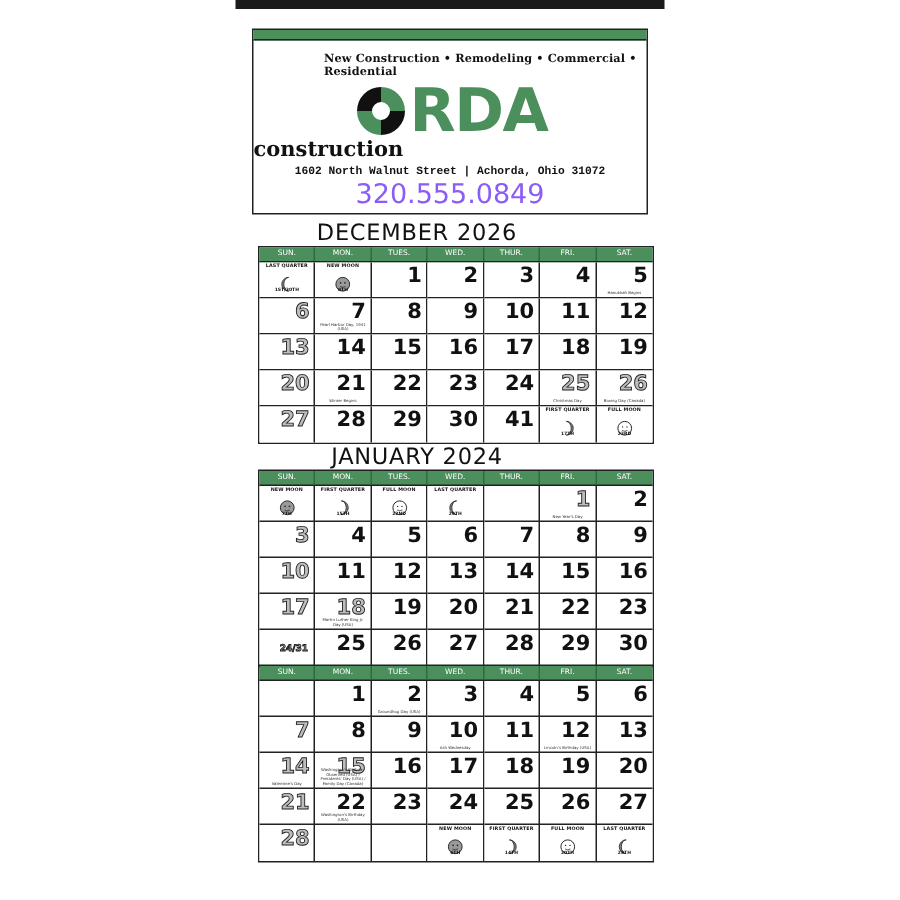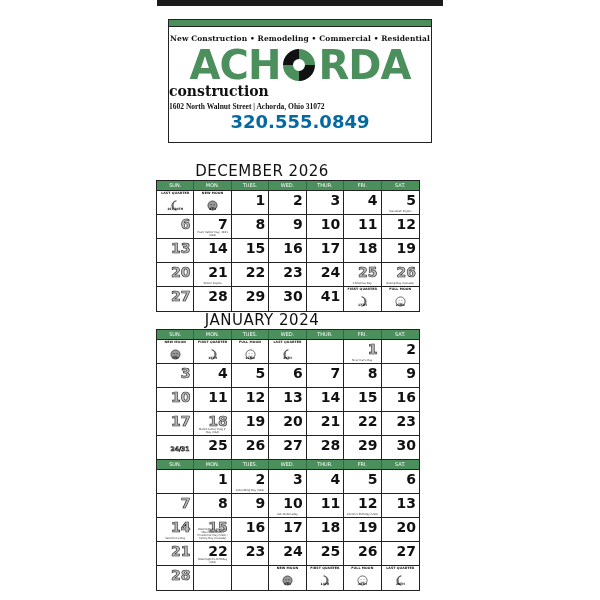--- a/index.html
+++ b/index.html
@@ -1,28 +1,28 @@
 <!DOCTYPE html>
 <html><head>
 <meta charset="utf-8">
 <style>
   html, body { margin:0; padding:0; background:#ffffff; }
   body { width:600px; height:600px; position:relative; overflow:hidden; font-family:"DejaVu Sans", sans-serif; }
   .topbar { position:absolute; left:157px; top:0; width:286px; height:6px; background:#1b1b1b; }
   .adbox { position:absolute; left:168px; top:19px; width:264px; height:124px; border:1.5px solid #222; background:#fff; box-sizing:border-box; }
   .adbox .stripe { height:6px; background:#4a8f5c; border-bottom:1px solid #222; }
-  .tagline { text-align:center; font-family:"DejaVu Serif", serif; font-weight:bold; font-size:7.5px; color:#111; margin-top:7px; letter-spacing:0.1px; }
+  .tagline { text-align:left; font-family:"DejaVu Serif", serif; font-weight:bold; font-size:7.5px; color:#111; margin-top:7px; letter-spacing:0.1px;margin-left:47px; }
   .logo { display:flex; justify-content:center; align-items:center; margin-top:2px; height:40px; }
   .logo .lt { font-family:"DejaVu Sans", sans-serif; font-weight:bold; font-size:40px; color:#4a8f5c; letter-spacing:-1px; line-height:40px; }
   .logo svg { width:36px; height:36px; margin:0 1px; }
   .subname { text-align:left; font-family:"DejaVu Serif", serif; font-weight:bold; font-size:14px; color:#111; margin-top:-2px; line-height:16px; }
-  .address { font-family:Liberation Serif, serif; font-weight:bold; font-size:7.5px; color:#111; margin-top:3px; }
-  .phone { text-align:center; font-family:"DejaVu Sans", sans-serif; font-weight:bold; font-size:18px; color:#0369a1; line-height:20px; margin-top:1px; }
-
-  .month { position:absolute; left:156px; width:212px;margin-top:16px; }
+  .address { text-align:center; font-family:Liberation Mono, monospace; font-weight:bold; font-size:7.5px; color:#111; margin-top:3px; }
+  .phone { text-align:center; font-family:"DejaVu Sans", sans-serif; font-weight:normal; font-size:18px; color:#8b5cf6; line-height:20px; margin-top:1px; }
+
+  .month { position:absolute; left:172px; width:212px; }
   .month .title { text-align:center; font-family:"DejaVu Sans", sans-serif; font-size:15px; letter-spacing:0.5px; color:#111; height:17px; line-height:17px; }
   .grid { border:1.5px solid #222; box-sizing:border-box; width:264px; }
   .dow { display:grid; grid-template-columns:repeat(7,1fr); background:#4a8f5c; height:9px; border-bottom:1px solid #222; }
   .dow span { font-size:5px; color:#fff; text-align:center; line-height:9px; border-right:1px solid #2f6b40; }
   .dow span:last-child { border-right:none; }
   .weeks { display:grid; grid-template-columns:repeat(7,1fr); }
   .cell { position:relative; border-right:1px solid #222; border-bottom:1px solid #222; box-sizing:border-box; height:24px; background:#fff; }
   .cell:nth-child(7n) { border-right:none; }
   .cell.last { border-bottom:none; }
   .num { position:absolute; right:3px; top:1px; font-family:"DejaVu Sans", sans-serif; font-weight:bold; font-size:14px; color:#111; line-height:16px; }
@@ -36,21 +36,20 @@
 </style>
 </head>
 <body>
 
 <div class="topbar"></div>
 
 <div class="adbox">
   <div class="stripe"></div>
   <div class="tagline">New Construction • Remodeling • Commercial • Residential</div>
   <div class="logo">
-    <span class="lt">ACH</span>
     <svg viewBox="0 0 36 36">
       <path d="M18 2 A16 16 0 0 1 34 18 L24 18 A6 6 0 0 0 18 12 Z" fill="#4a8f5c"></path>
       <path d="M34 18 A16 16 0 0 1 18 34 L18 24 A6 6 0 0 0 24 18 Z" fill="#111"></path>
       <path d="M18 34 A16 16 0 0 1 2 18 L12 18 A6 6 0 0 0 18 24 Z" fill="#4a8f5c"></path>
       <path d="M2 18 A16 16 0 0 1 18 2 L18 12 A6 6 0 0 0 12 18 Z" fill="#111"></path>
     </svg>
     <span class="lt">RDA</span>
   </div>
   <div class="subname">construction</div>
   <div class="address">1602 North Walnut Street  |  Achorda, Ohio 31072</div>

